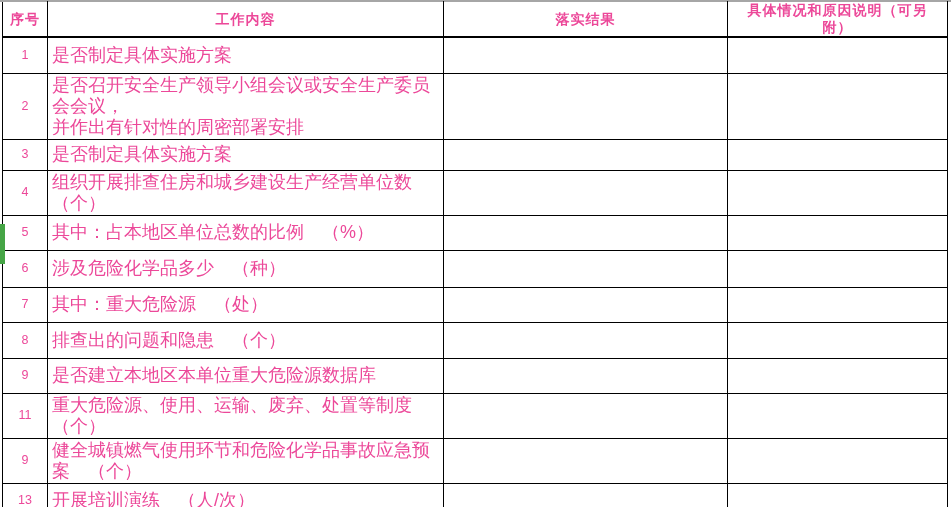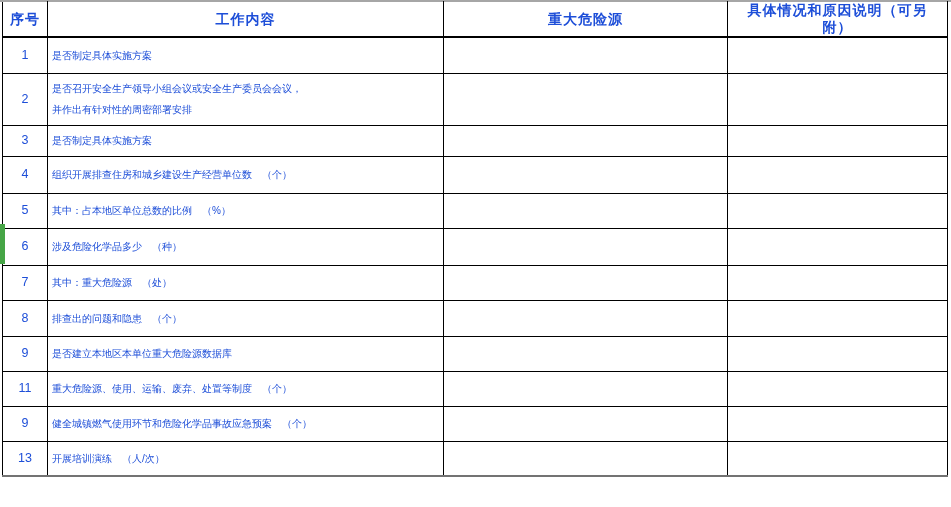--- a/index.html
+++ b/index.html
@@ -2,21 +2,21 @@
 <html><head>
 <meta charset="utf-8">
 <style>
   html,body{margin:0;padding:0;background:#fff;}
   .screen{
     position:relative;
     width:951px;height:507px;
     background:#fff;
     overflow:hidden;
     font-family:"Liberation Sans","DejaVu Sans",sans-serif;
-    color:#1d4ed8;
+    color:#ec4899;
   }
   
   .top-gridline{
     position:absolute;top:0;left:0;width:951px;height:1.5px;
     background:#a6a6a6;
   }
   .grid-stub{
     position:absolute;top:0;width:1px;height:3px;background:#a6a6a6;
   }
   .stub-a{left:95px;}
@@ -45,21 +45,21 @@
     border-top:1px solid #a6a6a6;
     border-bottom:2.5px solid #000;
     font-size:14px;
     font-weight:bold;
     text-align:center;
     line-height:17px;
     letter-spacing:1px;
     white-space:pre-wrap;
   }
   td{
-    font-size:10px;
+    font-size:18px;
     line-height:21px;
   }
   td.c-no{
     text-align:center;
     font-size:12.5px;
   }
   td.c-content{
     text-align:left;
     padding:1px 4px;
     white-space:pre-wrap;
@@ -87,21 +87,21 @@
     <colgroup>
         <col class="c1">
         <col class="c2">
         <col class="c3">
         <col class="c4">
       </colgroup>
     <thead>
       <tr style="height:32px;">
         <th>序号</th>
         <th>工作内容</th>
-        <th>重大危险源</th>
+        <th>落实结果</th>
         <th>具体情况和原因说明（可另
 附）</th>
       </tr>
     </thead>
     <tbody>
       <tr style="height:36px;">
         <td class="c-no">1</td>
         <td class="c-content">是否制定具体实施方案</td>
         <td></td>
         <td></td>

